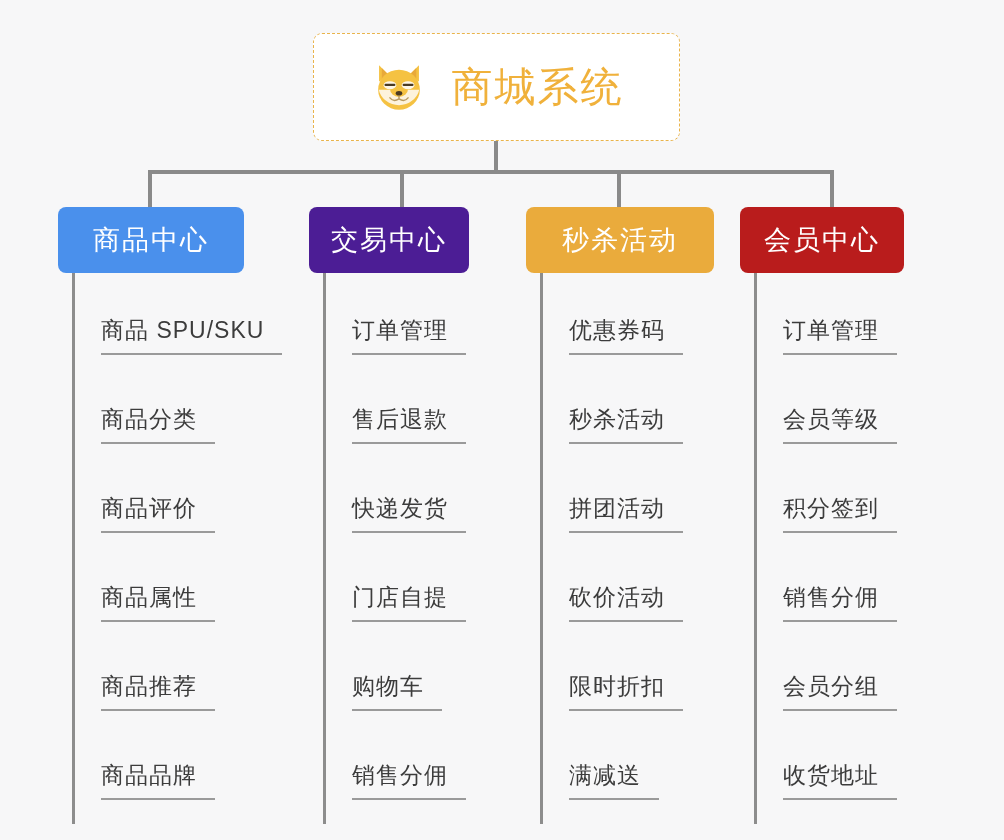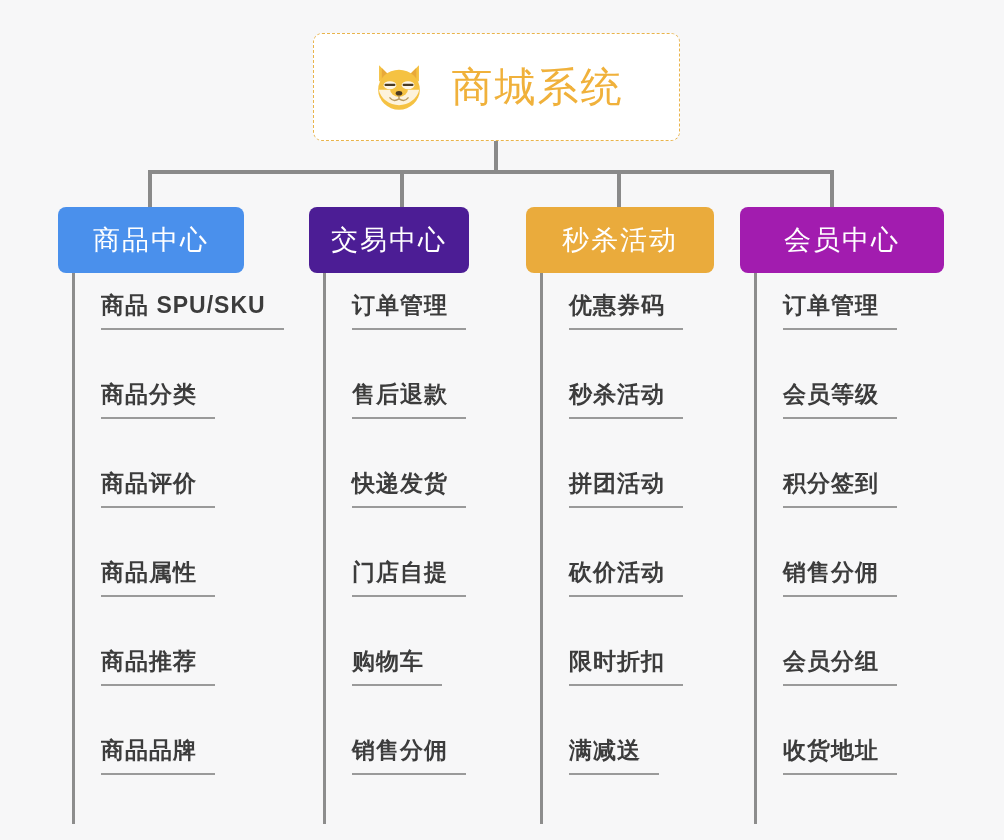--- a/index.html
+++ b/index.html
@@ -38,33 +38,33 @@
 
   .cat-header{
     height:66px;border-radius:8px;
     display:flex;align-items:center;justify-content:center;
     color:#ffffff;font-size:27px;letter-spacing:2px;
     box-sizing:border-box;
   }
   .cat-c0{width:186px;background:#4a90ec;}
   .cat-c1{width:160px;background:#4c1d95;}
   .cat-c2{width:188px;background:#eaab3c;}
-  .cat-c3{width:204px;background:#a21caf;}
+  .cat-c3{width:164px;background:#b91c1c;}
 
   
   .leaf-list{
     position:relative;
     margin-left:14px;
     border-left:3px solid #8d8d8d;
     padding-top:17px;
   }
   .leaf-item{
     height:89px;box-sizing:border-box;
     position:relative;
-    display:flex;align-items:flex-start;font-weight:bold;
+    display:flex;align-items:center;
   }
   .leaf-text{
     display:inline-block;
     margin-left:26px;
     padding:0 18px 7px 0;
     font-size:23px;color:#3c3c3c;
     letter-spacing:1px;
     border-bottom:2px solid #9a9a9a;
     white-space:nowrap;
   }

